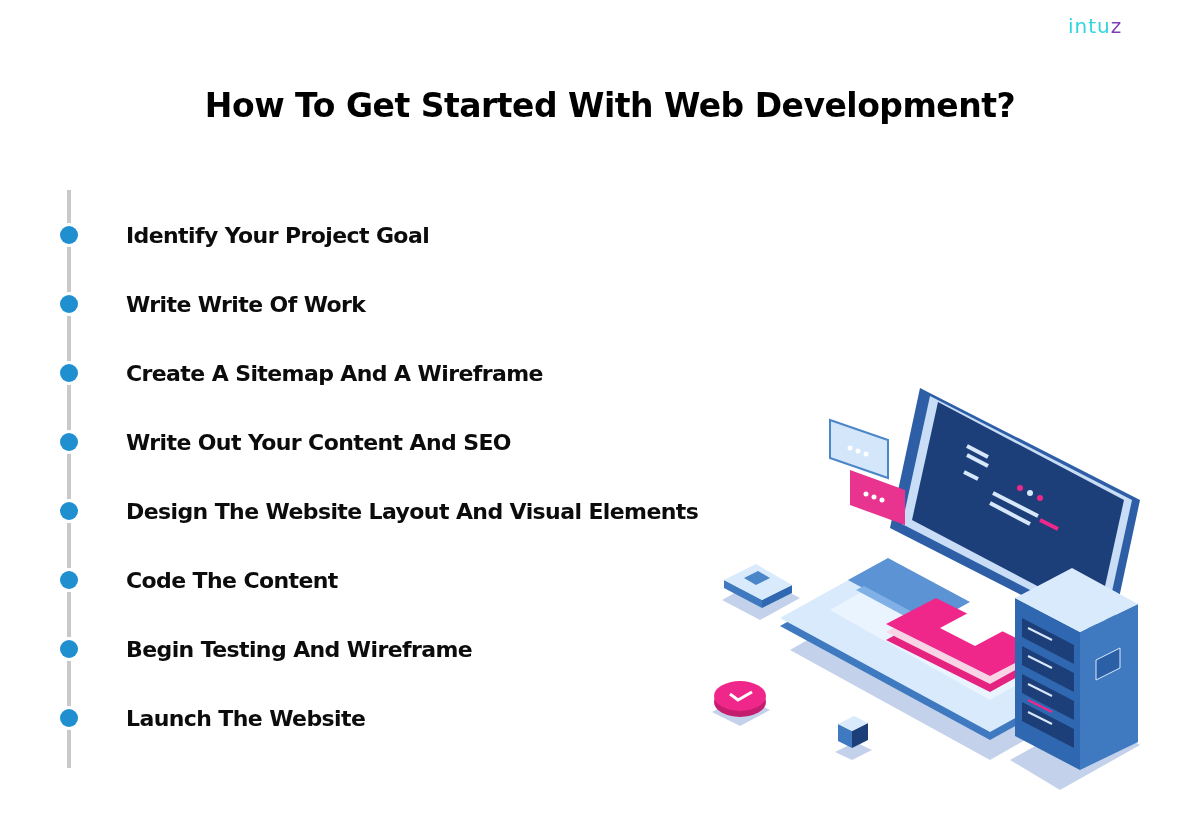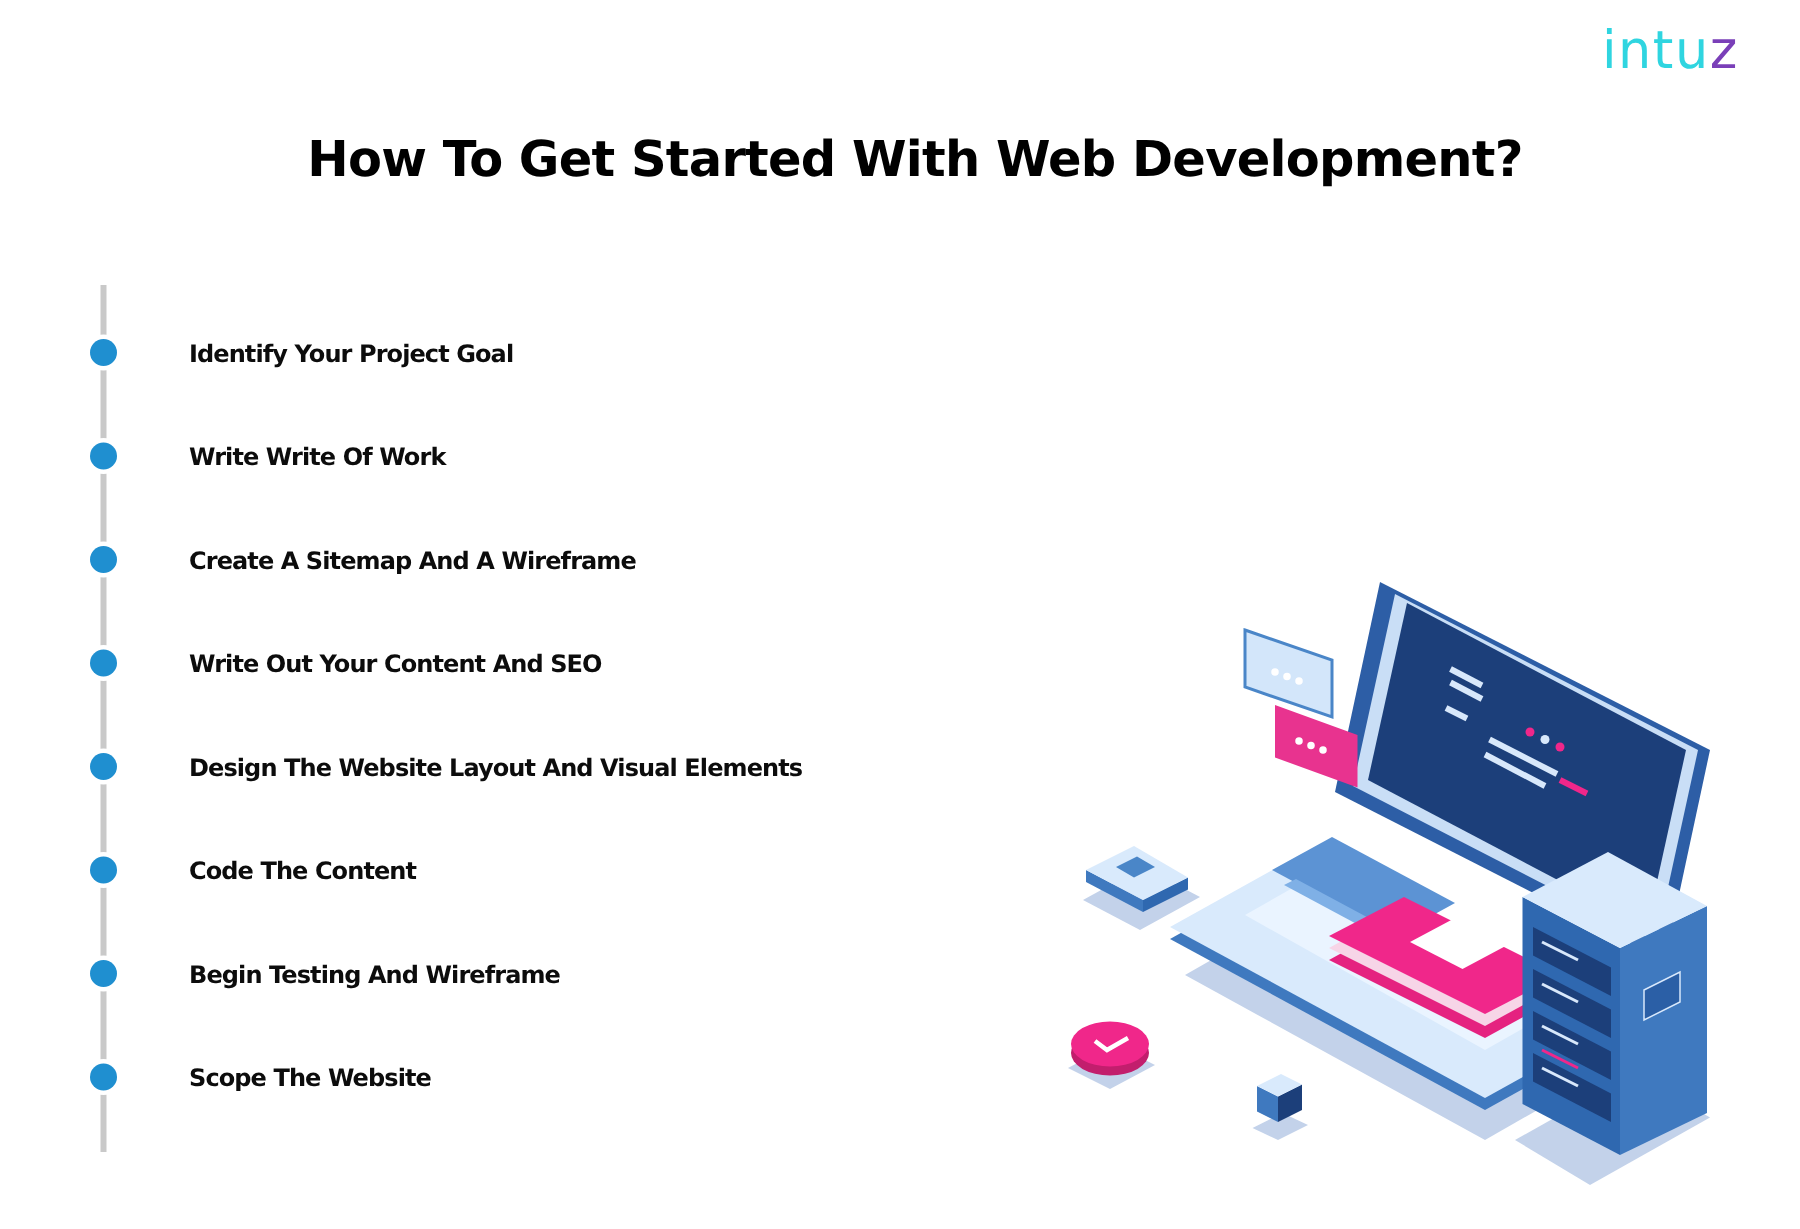--- a/index.html
+++ b/index.html
@@ -2,42 +2,42 @@
 <html><head>
   <meta charset="utf-8">
   <style>
     html, body { margin: 0; padding: 0; }
     body {
       width: 1200px; height: 819px; background: #ffffff; position: relative; overflow: hidden;
       font-family: "Liberation Sans", "DejaVu Sans", sans-serif;
     }
     .logo {
       position: absolute; left: 1068px; top: 14px;
-      font-family: "DejaVu Sans", sans-serif; font-size: 35px; font-weight: 400;
+      font-family: "DejaVu Sans", sans-serif; font-size: 20px; font-weight: 400;
       letter-spacing: 1px; color: #2fd5e0;
     }
     .logo .z { color: #7a3fb8; }
     .title {
       position: absolute; left: 0; width: 1220px; top: 86px; text-align: center;
       font-family: "DejaVu Sans", sans-serif; font-weight: 700; font-size: 33px; color: #000;
       letter-spacing: -0.5px;
     }
     .timeline-line {
       position: absolute; left: 67px; top: 190px; width: 4px; height: 578px; background: #c9c9c9;
     }
     .step {
       position: absolute; left: 60px; height: 20px; display: flex; align-items: center;
     }
     .dot {
       width: 18px; height: 18px; border-radius: 50%; background: #1f8fd0;
       box-shadow: 0 0 0 3px #fff; flex: 0 0 auto;
     }
     .step-label {
       margin-left: 48px; font-family: "DejaVu Sans", sans-serif; font-weight: 700;
-      font-size: 16px; color: #0c0c0c; white-space: nowrap; letter-spacing: -0.6px;
+      font-size: 22px; color: #0c0c0c; white-space: nowrap; letter-spacing: -0.6px;
     }
     .illus { position: absolute; left: 700px; top: 360px; width: 480px; height: 440px; }
   </style>
 </head>
 <body>
 
 <div class="logo"><span>intu</span><span class="z">z</span></div>
 
 <div class="title">How To Get Started With Web Development?</div>
 
@@ -66,21 +66,21 @@
 <div class="step" style="top:570px">
     <span class="dot"></span>
     <span class="step-label">Code The Content</span>
   </div>
 <div class="step" style="top:639px">
     <span class="dot"></span>
     <span class="step-label">Begin Testing And Wireframe</span>
   </div>
 <div class="step" style="top:708px">
     <span class="dot"></span>
-    <span class="step-label">Scope The Website</span>
+    <span class="step-label">Launch The Website</span>
   </div>
 
 <svg class="illus" viewBox="700 360 480 440">
 
   <g fill="#c3d2ea">
     <polygon points="790,650 990,760 1060,720 860,610"></polygon>
     <polygon points="1010,760 1060,790 1140,745 1090,715"></polygon>
     <polygon points="722,600 760,620 800,598 762,578"></polygon>
     <polygon points="712,712 740,726 770,710 742,696"></polygon>
     <polygon points="835,752 852,760 872,750 855,742"></polygon>

